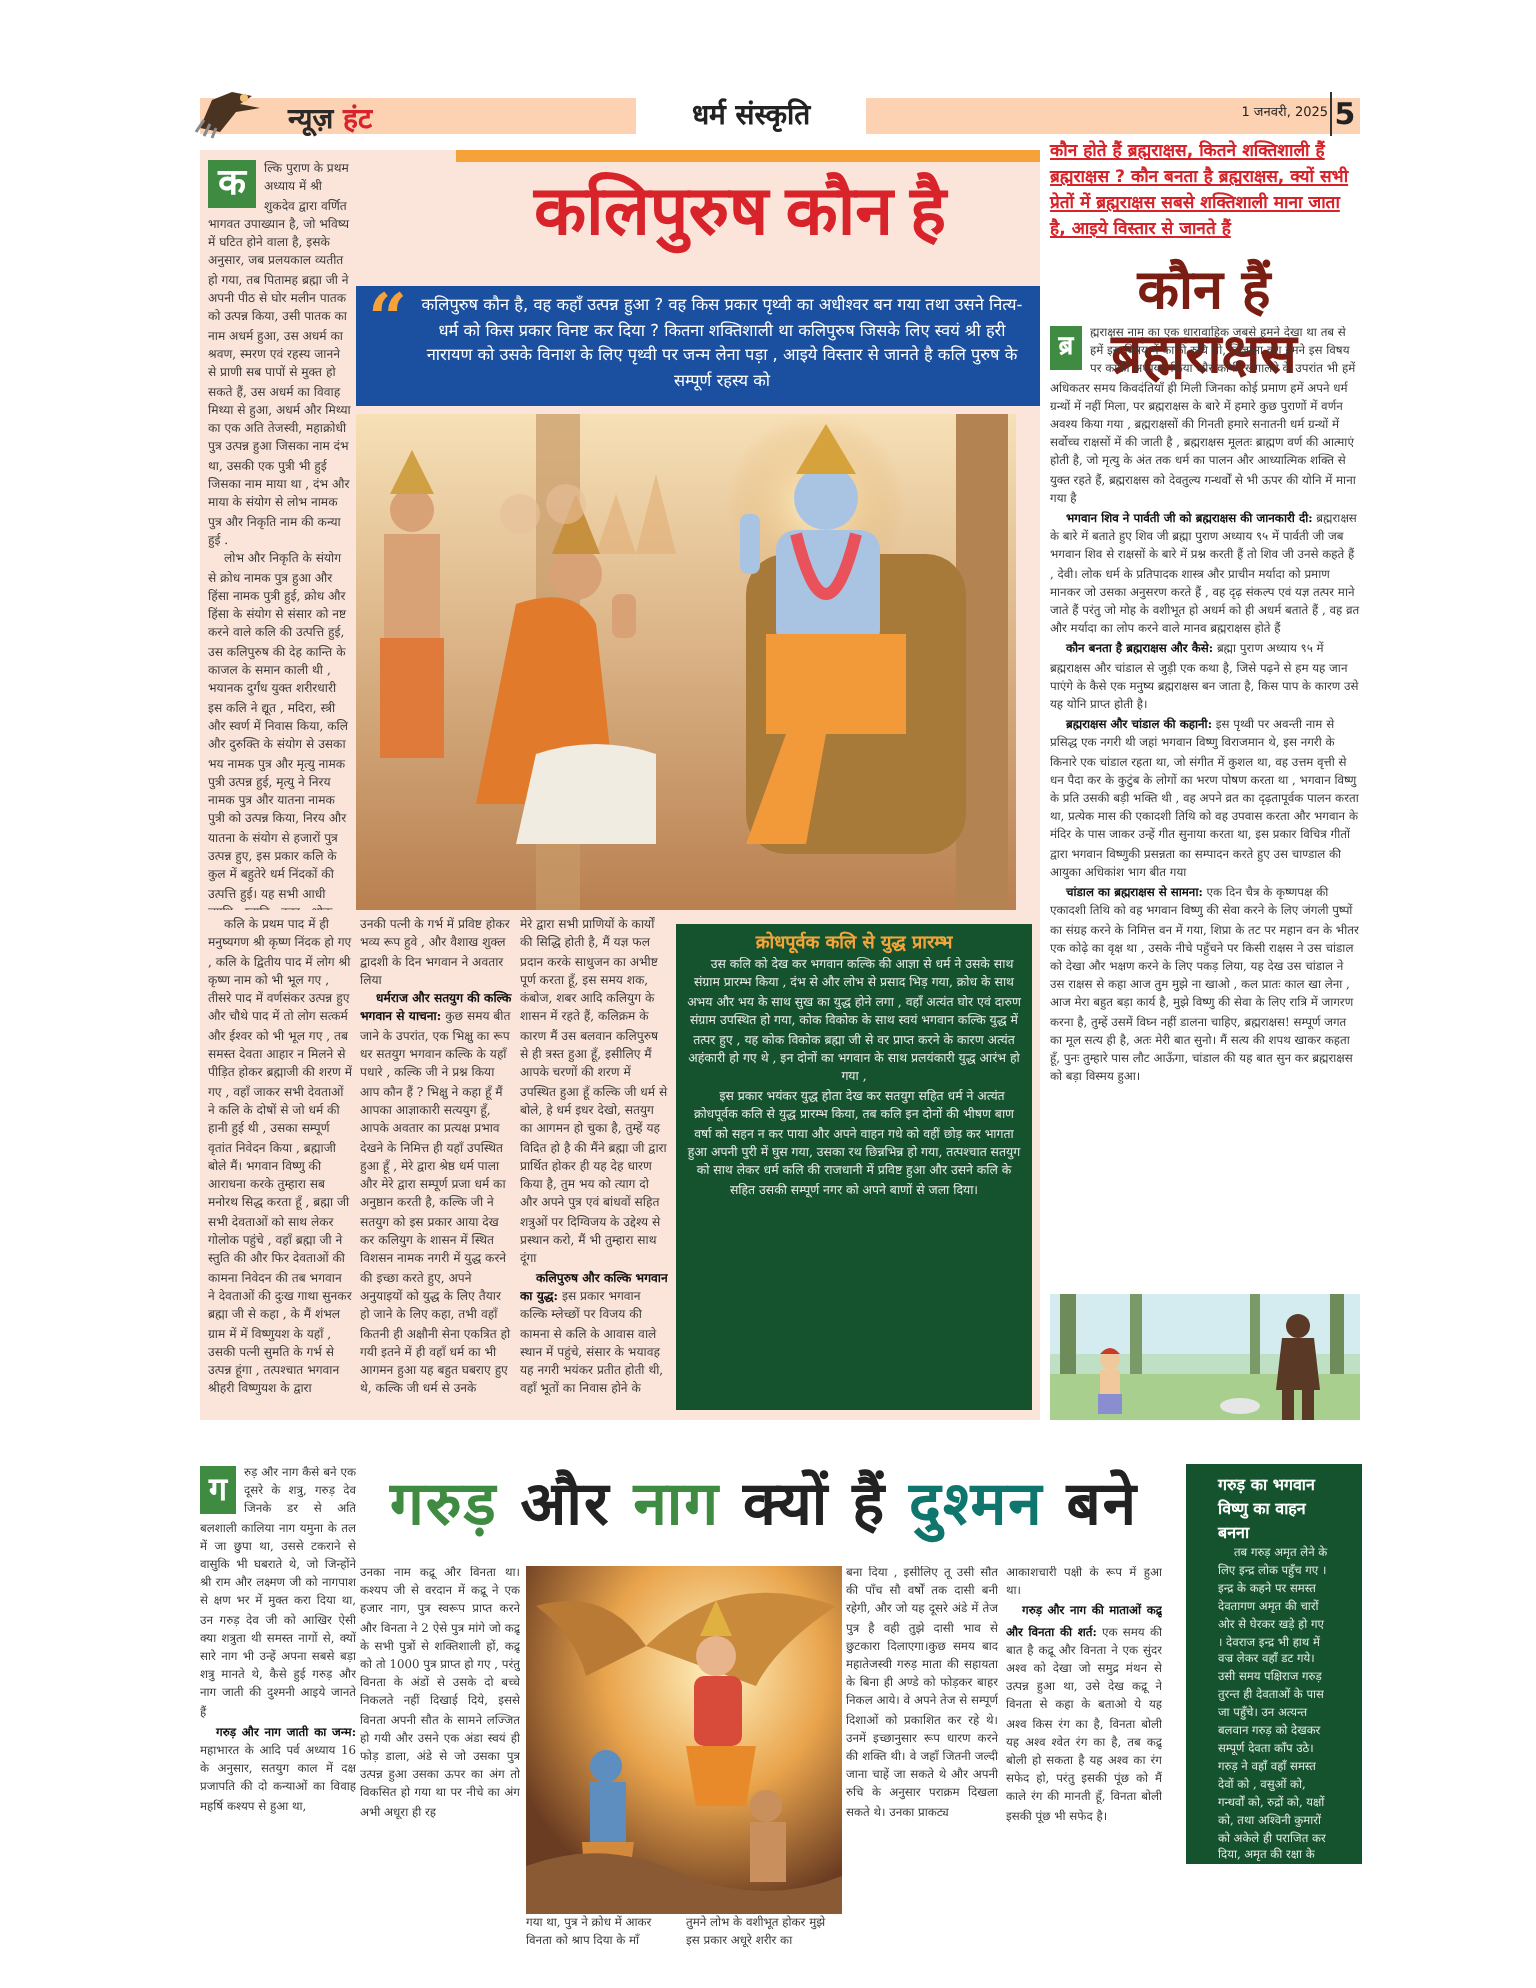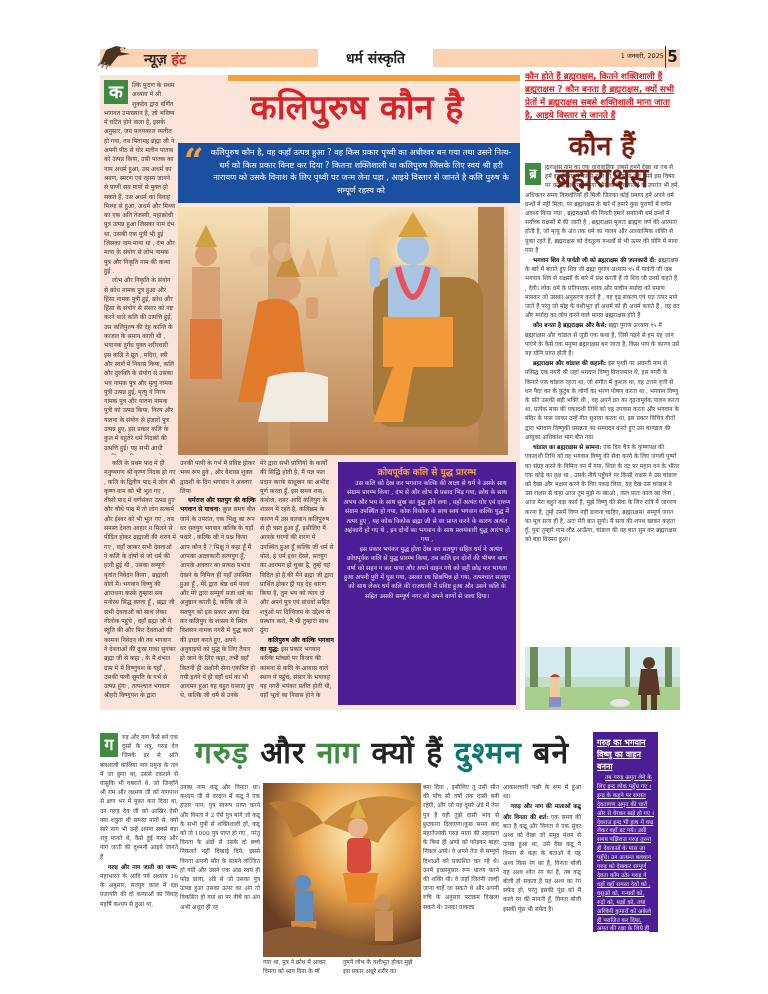--- a/index.html
+++ b/index.html
@@ -16,21 +16,21 @@
   .section-title{top:46px;left:318px;width:115px;height:24px;background:#fff;text-align:center;font-family:"DejaVu Sans",sans-serif;font-weight:bold;font-size:14px;line-height:24px;color:#222}
   .date{top:51px;left:560px;width:104px;text-align:right;font-size:6.5px;color:#222;font-family:"DejaVu Sans",sans-serif}
   .pageno{top:46px;left:665px;width:14px;height:22px;border-left:1.5px solid #333;font-family:"DejaVu Sans",sans-serif;font-weight:bold;font-size:15px;line-height:22px;text-align:center;color:#222}
   
   .pink{background:#fbe5da}
   .dropcap{background:#3e8b41;color:#fff;font-family:"DejaVu Sans",sans-serif;font-weight:bold;text-align:center;float:left;margin:0 4px 2px 0}
   .orange-bar{top:75px;left:228px;width:292px;height:6px;background:#f6a23a}
   .big-title{font-family:"DejaVu Sans",sans-serif;font-weight:bold;color:#d8232a;text-align:center}
   .quote{background:#1b4fa0;color:#fff;font-family:"DejaVu Sans",sans-serif;font-size:8.2px;line-height:12.5px;text-align:center;padding:3px 6px 3px 30px}
   .quote-mark{position:absolute;left:6px;top:0px;font-size:34px;color:#f6a23a;font-family:"DejaVu Serif",serif;font-weight:bold;line-height:34px}
-  .dark-box{background:#4c1d95;color:#eee}
+  .dark-box{background:#14532d;color:#eee}
   .dark-box .box-title{color:#f2a53a;font-family:"DejaVu Sans",sans-serif;font-weight:bold;font-size:9px;line-height:12px;text-align:center}
   .dark-box .txt{color:#e8e8e8}
   .red-sub{font-family:"DejaVu Sans",sans-serif;font-weight:bold;color:#d8232a;font-size:8.6px;line-height:13px;text-align:left;text-decoration:underline}
   .maroon-title{font-family:"DejaVu Sans",sans-serif;font-weight:bold;color:#7a1d12;font-size:27px;line-height:32px;text-align:center}
   .img{overflow:hidden}
   .g-title{font-family:"DejaVu Sans",sans-serif;font-weight:bold;font-size:30px;line-height:40px;text-align:center;letter-spacing:1px}
 </style>
 </head>
 <body>
 
@@ -44,21 +44,21 @@
     </svg>
   </div>
   <span class="logo-text"><span style="color:#2a2a2a">न्यूज़</span> <span style="color:#d8232a">हंट</span></span>
 </div>
 <div class="abs section-title">धर्म संस्कृति</div>
 <div class="abs date">1 जनवरी, 2025</div>
 <div class="abs pageno">5</div>
 
 <div class="abs pink" style="left:100px;top:75px;width:420px;height:635px;"></div>
 <div class="abs orange-bar"></div>
-<div class="abs big-title" style="left:211px;top:84px;width:292px;font-size:34px;line-height:46px;">कलिपुरुष कौन है</div>
+<div class="abs big-title" style="left:224px;top:84px;width:292px;font-size:34px;line-height:46px;font-family:Liberation Serif, serif;">कलिपुरुष कौन है</div>
 
 <div class="abs txt" style="left:104px;top:80px;width:72px;height:375px;overflow:hidden;">
   <span class="dropcap" style="width:24px;height:24px;font-size:18px;line-height:24px;">क</span>
   <span>ल्कि पुराण के प्रथम अध्याय में श्री शुकदेव द्वारा वर्णित भागवत उपाख्यान है, जो भविष्य में घटित होने वाला है, इसके अनुसार, जब प्रलयकाल व्यतीत हो गया, तब पितामह ब्रह्मा जी ने अपनी पीठ से घोर मलीन पातक को उत्पन्न किया, उसी पातक का नाम अधर्म हुआ, उस अधर्म का श्रवण, स्मरण एवं रहस्य जानने से प्राणी सब पापों से मुक्त हो सकते हैं, उस अधर्म का विवाह मिथ्या से हुआ, अधर्म और मिथ्या का एक अति तेजस्वी, महाक्रोधी पुत्र उत्पन्न हुआ जिसका नाम दंभ था, उसकी एक पुत्री भी हुई जिसका नाम माया था , दंभ और माया के संयोग से लोभ नामक पुत्र और निकृति नाम की कन्या हुई .</span>
   <p>लोभ और निकृति के संयोग से क्रोध नामक पुत्र हुआ और हिंसा नामक पुत्री हुई, क्रोध और हिंसा के संयोग से संसार को नष्ट करने वाले कलि की उत्पत्ति हुई, उस कलिपुरुष की देह कान्ति के काजल के समान काली थी , भयानक दुर्गंध युक्त शरीरधारी इस कलि ने द्यूत , मदिरा, स्त्री और स्वर्ण में निवास किया, कलि और दुरुक्ति के संयोग से उसका भय नामक पुत्र और मृत्यु नामक पुत्री उत्पन्न हुई, मृत्यु ने निरय नामक पुत्र और यातना नामक पुत्री को उत्पन्न किया, निरय और यातना के संयोग से हजारों पुत्र उत्पन्न हुए, इस प्रकार कलि के कुल में बहुतेरे धर्म निंदकों की उत्पत्ति हुई। यह सभी आधी व्याधि , ग्लानि , दुःख , शोक और भय के आश्रय को प्राप्त होकर यज्ञ, वैदिक तथा तांत्रिक कर्मों का नाश करने वाले हुए, कलिराज के अनुचर धूर्तों ने चंचल और कामुक देह धारण किए , यह घोर रोगी , दुराचारी नाम -पित्र हिंसक हुए</p>
 </div>
 
 <div class="abs quote" style="left:178px;top:143px;width:342px;height:60px;">
   <span class="quote-mark">“</span>
   <span>कलिपुरुष कौन है, वह कहाँ उत्पन्न हुआ ? वह किस प्रकार पृथ्वी का अधीश्वर बन गया तथा उसने नित्य-धर्म को किस प्रकार विनष्ट कर दिया ? कितना शक्तिशाली था कलिपुरुष जिसके लिए स्वयं श्री हरी नारायण को उसके विनाश के लिए पृथ्वी पर जन्म लेना पड़ा , आइये विस्तार से जानते है कलि पुरुष के सम्पूर्ण रहस्य को</span>
@@ -204,18 +204,18 @@
 <div class="abs txt" style="left:343px;top:958px;width:78px;font-size:5.9px;line-height:9.2px;">तुमने लोभ के वशीभूत होकर मुझे इस प्रकार अधूरे शरीर का</div>
 
 <div class="abs txt" style="left:423px;top:783px;width:76px;height:195px;overflow:hidden;font-size:5.9px;line-height:9.2px;text-align:justify;">
   <span>बना दिया , इसीलिए तू उसी सौत की पाँच सौ वर्षों तक दासी बनी रहेगी, और जो यह दूसरे अंडे में तेज पुत्र है वही तुझे दासी भाव से छुटकारा दिलाएगा।कुछ समय बाद महातेजस्वी गरुड़ माता की सहायता के बिना ही अण्डे को फोड़कर बाहर निकल आये। वे अपने तेज से सम्पूर्ण दिशाओं को प्रकाशित कर रहे थे। उनमें इच्छानुसार रूप धारण करने की शक्ति थी। वे जहाँ जितनी जल्दी जाना चाहें जा सकते थे और अपनी रुचि के अनुसार पराक्रम दिखला सकते थे। उनका प्राकट्य</span>
 </div>
 <div class="abs txt" style="left:503px;top:783px;width:78px;height:195px;overflow:hidden;font-size:5.9px;line-height:9.2px;text-align:justify;">
   <span>आकाशचारी पक्षी के रूप में हुआ था।</span>
   <p><b>गरुड़ और नाग की माताओं कद्रू और विनता की शर्त:</b> <span>एक समय की बात है कद्रू और विनता ने एक सुंदर अश्व को देखा जो समुद्र मंथन से उत्पन्न हुआ था, उसे देख कद्रू ने विनता से कहा के बताओ ये यह अश्व किस रंग का है, विनता बोली यह अश्व श्वेत रंग का है, तब कद्रू बोली हो सकता है यह अश्व का रंग सफेद हो, परंतु इसकी पूंछ को मैं काले रंग की मानती हूँ, विनता बोली इसकी पूंछ भी सफेद है।</span></p>
 </div>
 
-<div class="abs dark-box" style="left:593px;top:732px;width:65px;height:200px;padding:5px 4px;overflow:hidden;text-decoration:underline;">
+<div class="abs dark-box" style="left:593px;top:732px;width:88px;height:200px;padding:5px 16px;overflow:hidden;">
   <div class="box-title" style="color:#fff;text-align:left;font-size:8px;line-height:12px;">गरुड़ का भगवान विष्णु का वाहन बनना</div>
   <div class="txt" style="font-size:5.8px;line-height:8.9px;">
     <p>तब गरुड़ अमृत लेने के लिए इन्द्र लोक पहुँच गए । इन्द्र के कहने पर समस्त देवतागण अमृत की चारों ओर से घेरकर खड़े हो गए । देवराज इन्द्र भी हाथ में वज्र लेकर वहाँ डट गये। उसी समय पक्षिराज गरुड़ तुरन्त ही देवताओं के पास जा पहुँचे। उन अत्यन्त बलवान गरुड़ को देखकर सम्पूर्ण देवता काँप उठे। गरुड़ ने वहाँ वहाँ समस्त देवों को , वसुओं को, गन्धर्वों को, रुद्रों को, यक्षों को, तथा अश्विनी कुमारों को अकेले ही पराजित कर दिया, अमृत की रक्षा के लिये ही दो भीष्म सर्प नियुक्त किये गये थे। गरुड़ ने उन दोनों ने वेगपूर्वक आक्रमण करके उन दोनों सर्पों के शरीर को बीच से काट डाला। फिर वे अमृत की</p>
   </div>
 </div>
 
 </body></html>

